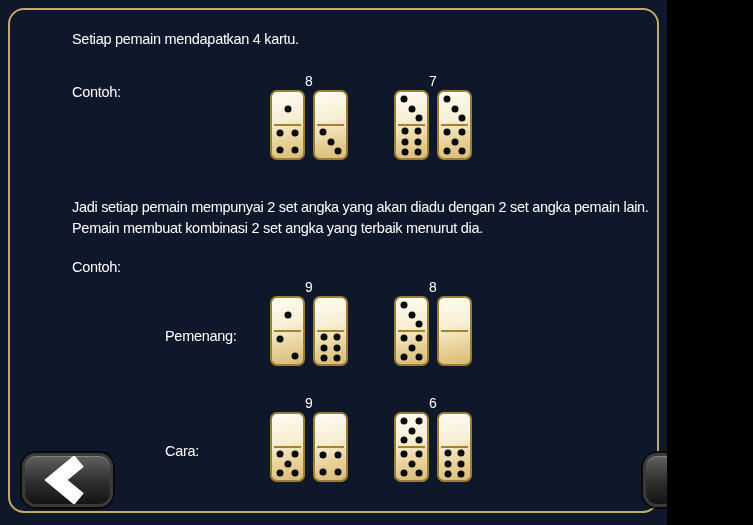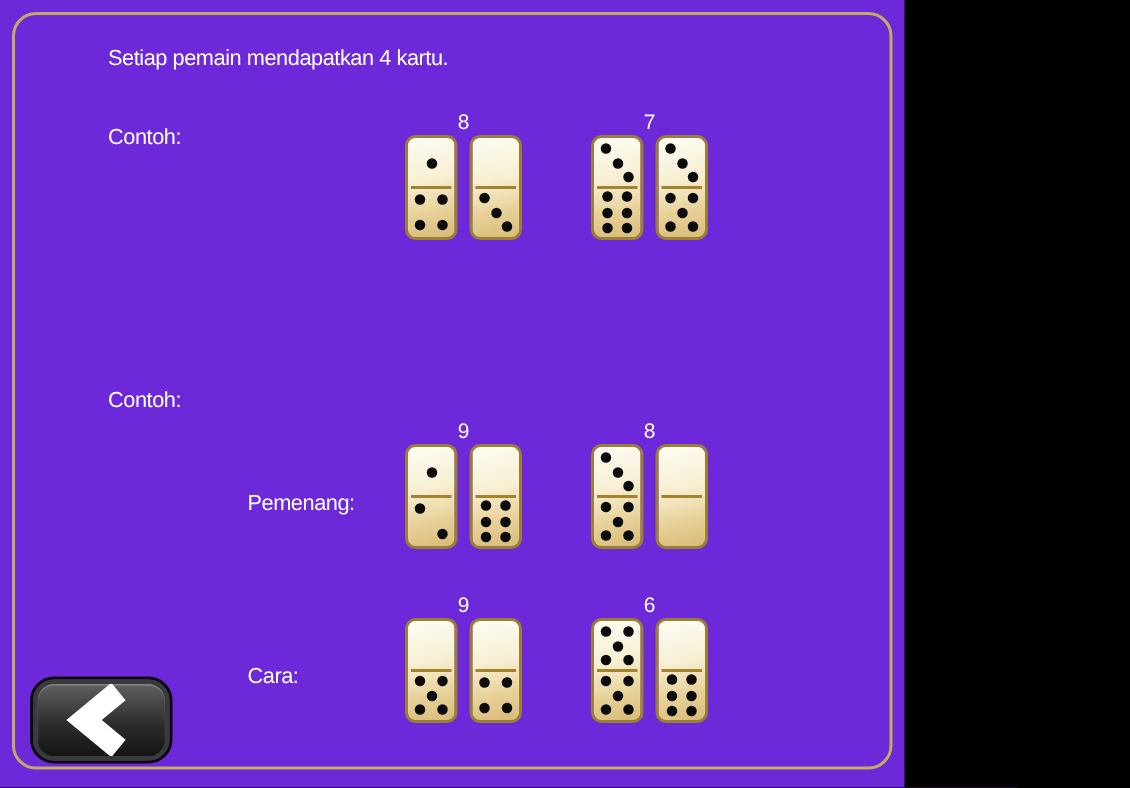--- a/index.html
+++ b/index.html
@@ -1,17 +1,17 @@
 <!DOCTYPE html>
 <html style="--frame: #c2ab62; --text: #ffffff; --domino-border: #9a7f33; --domino-face-1: #fefcf3; --domino-face-2: #d8bb79; --divider: #a5822c; --pip: #0b0b0b; --btn-hi: #606060; --btn-lo: #141414;"><head>
 <meta charset="utf-8">
 <style>
   html,body{margin:0;padding:0;background:#000;}
   .screen{
-    position:relative;width:603px;height:525px;background:#6d28d9;overflow:hidden;
+    position:relative;width:667px;height:525px;background:#0f172a;overflow:hidden;
     font-family:"Liberation Sans",sans-serif;color:var(--text,#fff);
   }
   .frame{
     position:absolute;left:8px;top:8px;right:8px;bottom:12px;
     border:2px solid var(--frame,#c2ab62);border-radius:16px;
   }
   .para{position:absolute;font-size:14.5px;line-height:20.5px;letter-spacing:-0.3px;white-space:nowrap;}
   .label{position:absolute;font-size:14.5px;letter-spacing:-0.3px;white-space:nowrap;}
 
   .domino-row{position:absolute;display:flex;column-gap:46px;}
@@ -111,20 +111,24 @@
               <span class="pip" style="left: 50%; top: 50%;"></span>
               <span class="pip" style="left: 26%; top: 78%;"></span>
               <span class="pip" style="left: 74%; top: 78%;"></span>
             </div>
             <div class="divider"></div>
           </div>
         </div>
       </div>
     </div>
 
+  <div class="para" style="left:72px;top:197px;">
+    <div>Jadi setiap pemain mempunyai 2 set angka yang akan diadu dengan 2 set angka pemain lain.</div>
+    <div>Pemain membuat kombinasi 2 set angka yang terbaik menurut dia.</div>
+  </div>
 
   <div class="para" style="left:72px;top:257px;">
     <div>Contoh:</div>
   </div>
 
   <div class="label" style="left:165px;top:328px;">Pemenang:</div>
   <div class="domino-row" style="left:270px;top:280px;">
       <div class="pair">
         <div class="pair-value">9</div>
         <div class="pair-cards">

